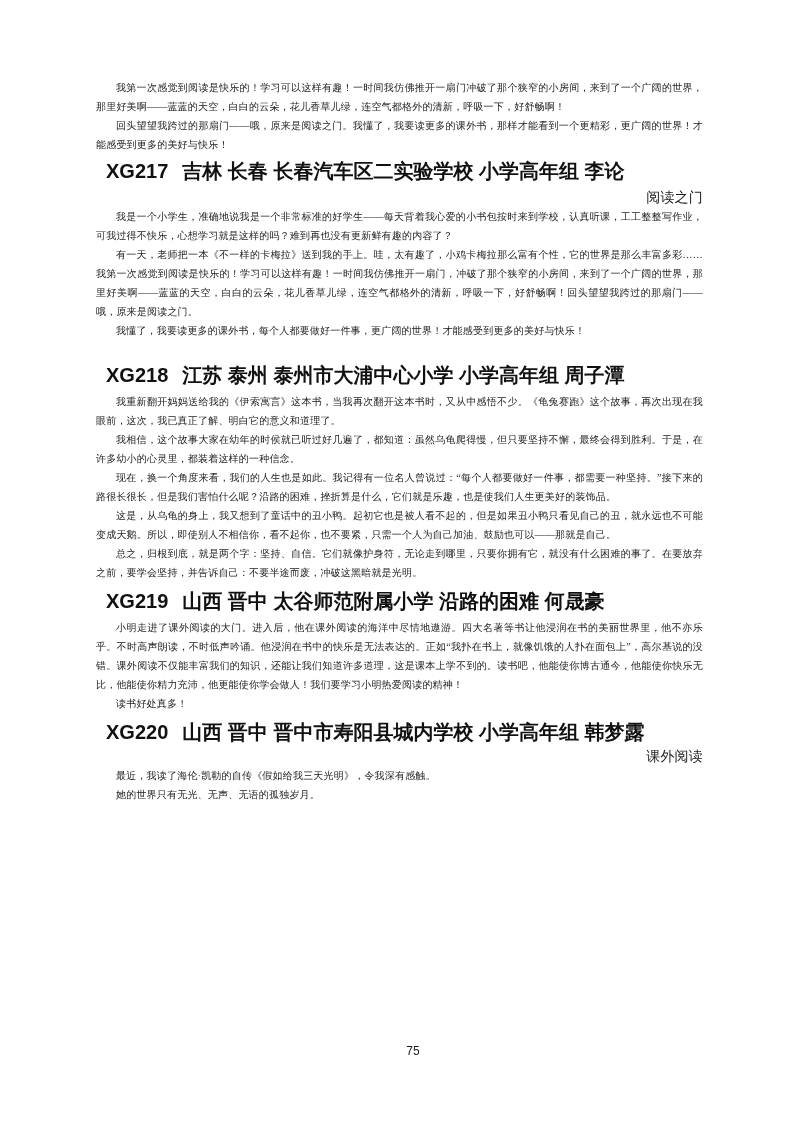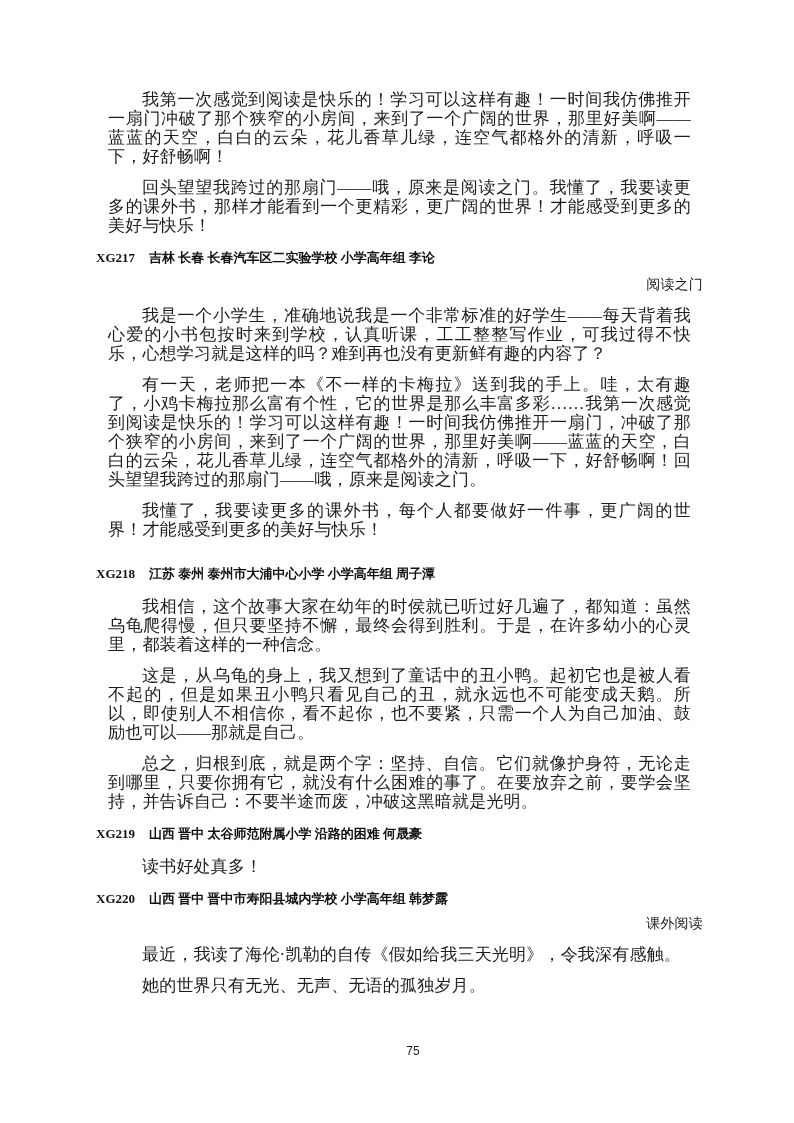--- a/index.html
+++ b/index.html
@@ -16,36 +16,36 @@
     font-family: "Liberation Serif", "DejaVu Serif", serif;
     color: #1c1c1c;
   }
   .content {
     position: absolute;
     top: 78px;
     left: 96px;
     width: 607px;
   }
   .para {
-    margin: 12px;
-    font-size: 17px;
+    margin: 0;
+    font-size: 10px;
     line-height: 19px;
     text-align: justify;
     text-indent: 2em;
     letter-spacing: 0.2px;
     word-break: break-all;
   }
   .para.no-indent {
     text-indent: 0;
   }
   .entry-heading {
-    margin: 0;
-    font-family: Liberation Serif, serif;
+    margin: 10px;
+    font-family: Liberation Sans, sans-serif;
     font-weight: bold;
-    font-size: 13px;
+    font-size: 20px;
     line-height: 22px;
     color: #111111;
   }
   .entry-heading .code {
     margin-right: 14px;
   }
   .entry-heading.h-xg217 { margin-top: 6px;  margin-bottom: 6px; }
   .entry-heading.h-xg218 { margin-top: 24px; margin-bottom: 6px; }
   .entry-heading.h-xg219 { margin-top: 8px;  margin-bottom: 6px; }
   .entry-heading.h-xg220 { margin-top: 8px;  margin-bottom: 4px; }
@@ -77,25 +77,28 @@
     <p class="para">我第一次感觉到阅读是快乐的！学习可以这样有趣！一时间我仿佛推开一扇门冲破了那个狭窄的小房间，来到了一个广阔的世界，那里好美啊——蓝蓝的天空，白白的云朵，花儿香草儿绿，连空气都格外的清新，呼吸一下，好舒畅啊！</p>
     <p class="para">回头望望我跨过的那扇门——哦，原来是阅读之门。我懂了，我要读更多的课外书，那样才能看到一个更精彩，更广阔的世界！才能感受到更多的美好与快乐！</p>
 
     <h2 class="entry-heading h-xg217"><span class="code">XG217</span><span>吉林 长春 长春汽车区二实验学校 小学高年组 李论</span></h2>
     <p class="essay-title">阅读之门</p>
     <p class="para">我是一个小学生，准确地说我是一个非常标准的好学生——每天背着我心爱的小书包按时来到学校，认真听课，工工整整写作业，可我过得不快乐，心想学习就是这样的吗？难到再也没有更新鲜有趣的内容了？</p>
     <p class="para">有一天，老师把一本《不一样的卡梅拉》送到我的手上。哇，太有趣了，小鸡卡梅拉那么富有个性，它的世界是那么丰富多彩……我第一次感觉到阅读是快乐的！学习可以这样有趣！一时间我仿佛推开一扇门，冲破了那个狭窄的小房间，来到了一个广阔的世界，那里好美啊——蓝蓝的天空，白白的云朵，花儿香草儿绿，连空气都格外的清新，呼吸一下，好舒畅啊！回头望望我跨过的那扇门——哦，原来是阅读之门。</p>
     <p class="para">我懂了，我要读更多的课外书，每个人都要做好一件事，更广阔的世界！才能感受到更多的美好与快乐！</p>
 
     <h2 class="entry-heading h-xg218"><span class="code">XG218</span><span>江苏 泰州 泰州市大浦中心小学 小学高年组 周子潭</span></h2>
+    <p class="para">我重新翻开妈妈送给我的《伊索寓言》这本书，当我再次翻开这本书时，又从中感悟不少。《龟兔赛跑》这个故事，再次出现在我眼前，这次，我已真正了解、明白它的意义和道理了。</p>
     <p class="para">我相信，这个故事大家在幼年的时侯就已听过好几遍了，都知道：虽然乌龟爬得慢，但只要坚持不懈，最终会得到胜利。于是，在许多幼小的心灵里，都装着这样的一种信念。</p>
+    <p class="para">现在，换一个角度来看，我们的人生也是如此。我记得有一位名人曾说过：“每个人都要做好一件事，都需要一种坚持。”接下来的路很长很长，但是我们害怕什么呢？沿路的困难，挫折算是什么，它们就是乐趣，也是使我们人生更美好的装饰品。</p>
     <p class="para">这是，从乌龟的身上，我又想到了童话中的丑小鸭。起初它也是被人看不起的，但是如果丑小鸭只看见自己的丑，就永远也不可能变成天鹅。所以，即使别人不相信你，看不起你，也不要紧，只需一个人为自己加油、鼓励也可以——那就是自己。</p>
     <p class="para">总之，归根到底，就是两个字：坚持、自信。它们就像护身符，无论走到哪里，只要你拥有它，就没有什么困难的事了。在要放弃之前，要学会坚持，并告诉自己：不要半途而废，冲破这黑暗就是光明。</p>
 
     <h2 class="entry-heading h-xg219"><span class="code">XG219</span><span>山西 晋中 太谷师范附属小学 沿路的困难 何晟豪</span></h2>
+    <p class="para">小明走进了课外阅读的大门。进入后，他在课外阅读的海洋中尽情地遨游。四大名著等书让他浸润在书的美丽世界里，他不亦乐乎。不时高声朗读，不时低声吟诵。他浸润在书中的快乐是无法表达的。正如“我扑在书上，就像饥饿的人扑在面包上”，高尔基说的没错。课外阅读不仅能丰富我们的知识，还能让我们知道许多道理，这是课本上学不到的。读书吧，他能使你博古通今，他能使你快乐无比，他能使你精力充沛，他更能使你学会做人！我们要学习小明热爱阅读的精神！</p>
     <p class="para">读书好处真多！</p>
 
     <h2 class="entry-heading h-xg220"><span class="code">XG220</span><span>山西 晋中 晋中市寿阳县城内学校 小学高年组 韩梦露</span></h2>
     <p class="essay-title">课外阅读</p>
     <p class="para">最近，我读了海伦·凯勒的自传《假如给我三天光明》，令我深有感触。</p>
     <p class="para">她的世界只有无光、无声、无语的孤独岁月。</p>
 
   </div>
 
   <div class="page-number">75</div>

